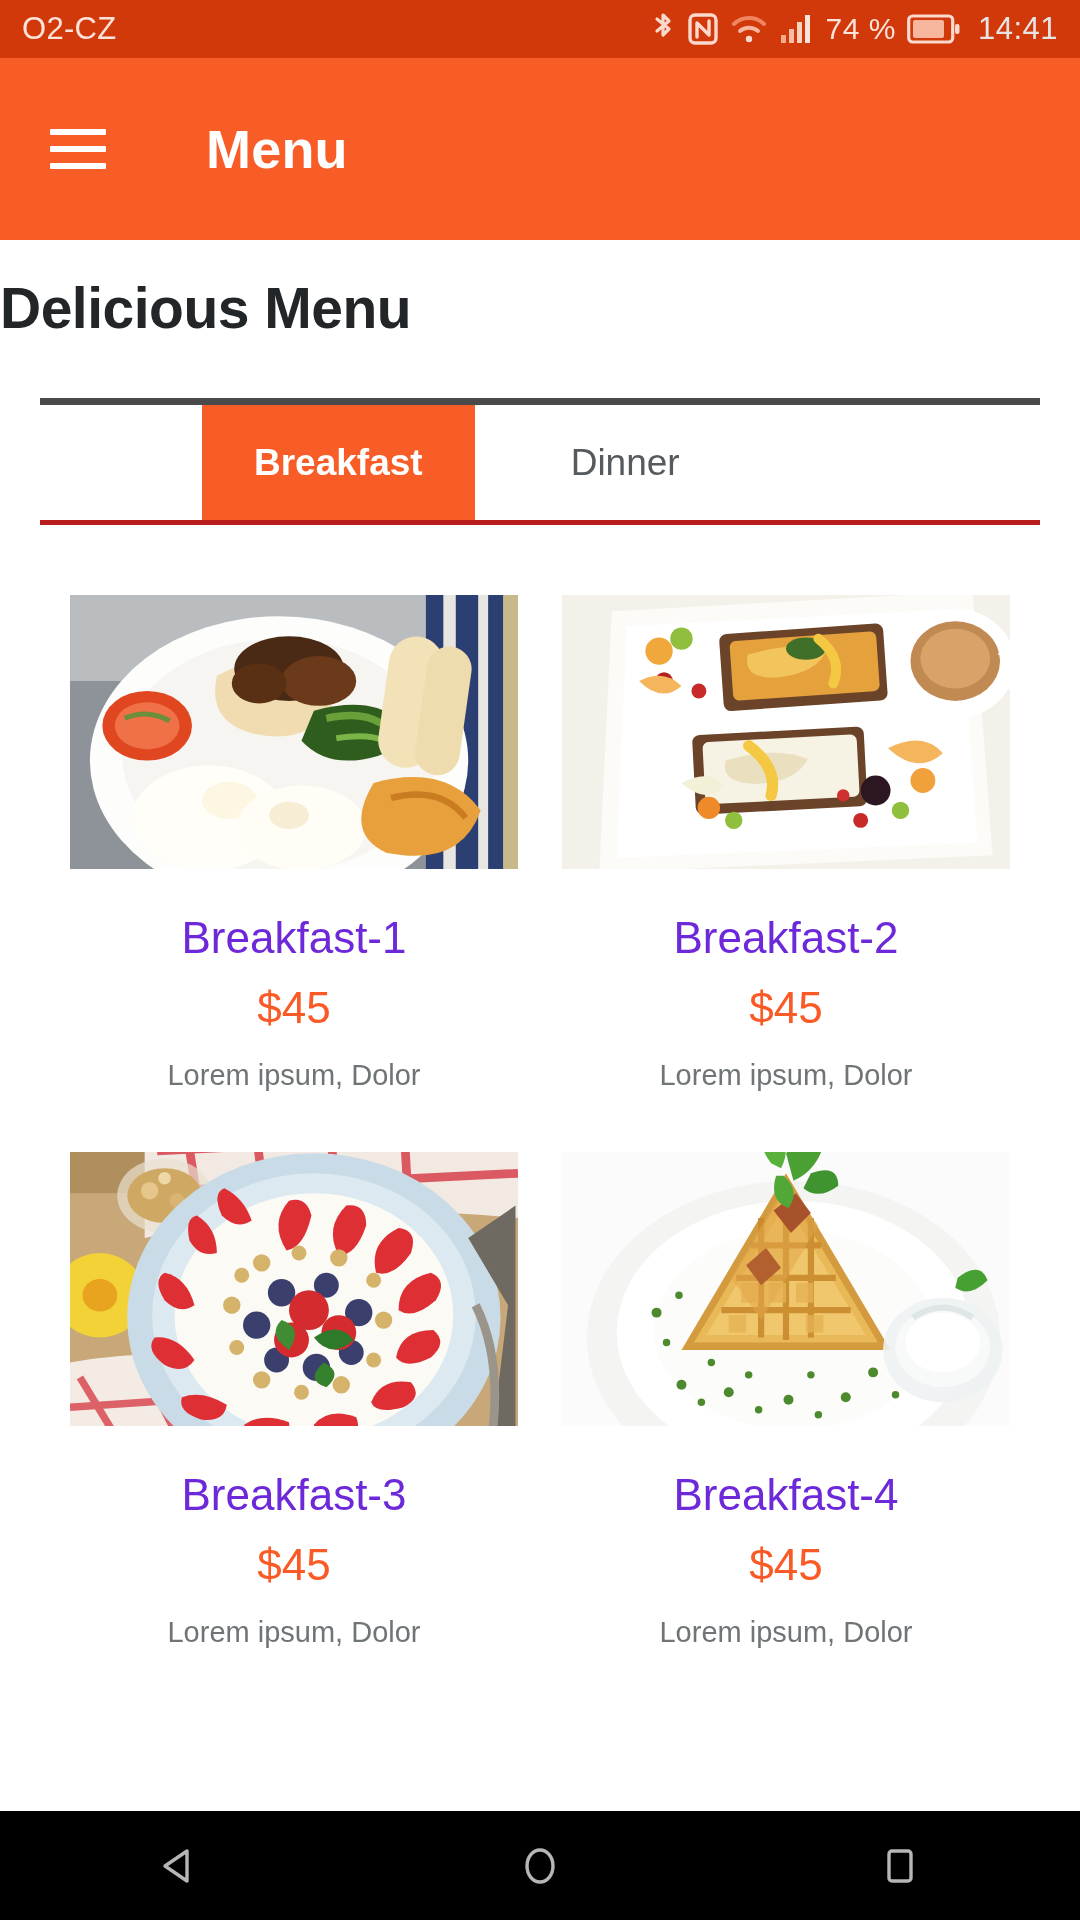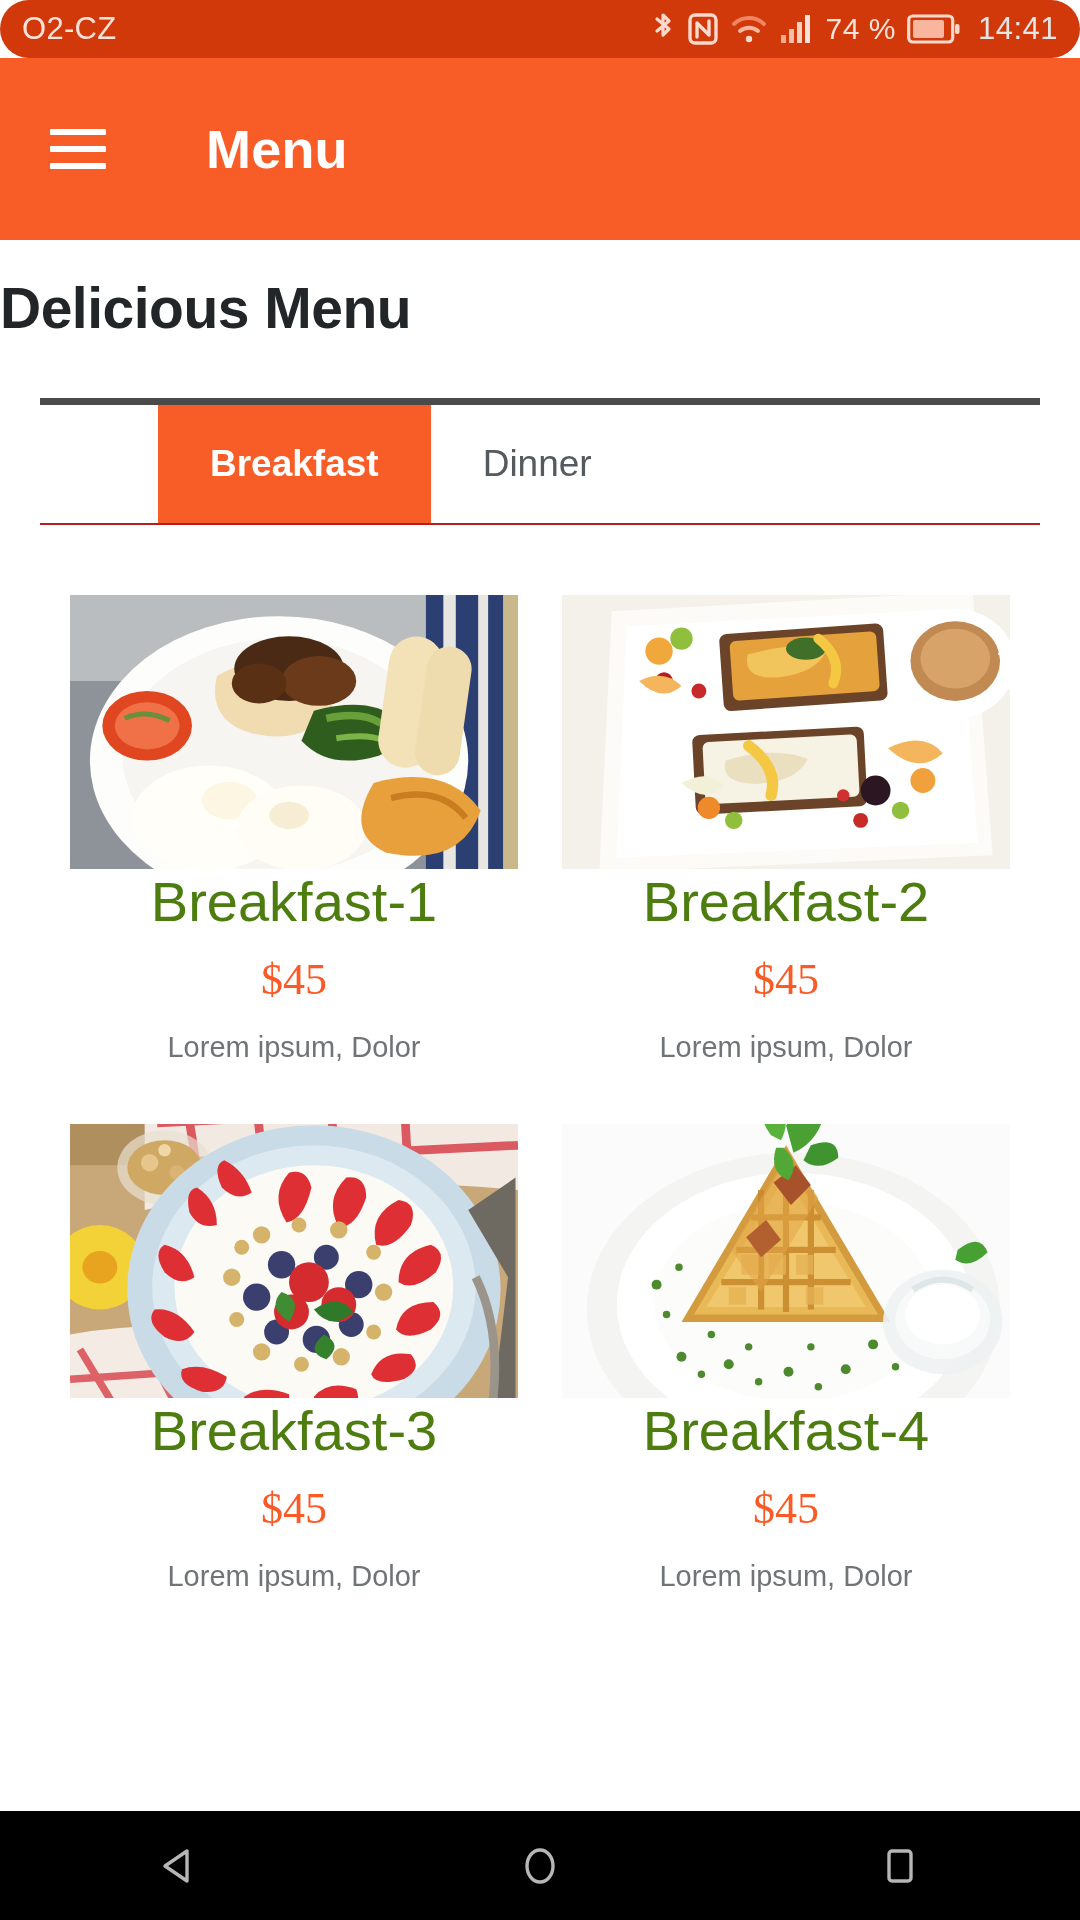--- a/index.html
+++ b/index.html
@@ -8,21 +8,21 @@
     background:#ffffff;
     font-family:"Liberation Sans", sans-serif;
     overflow:hidden;
   }
   .phone { position:relative; width:1080px; height:1920px; background:#fff; }
 
   
   .statusbar {
     position:absolute; top:0; left:0; width:1080px; height:58px;
     background:#d1380a; color:#fbd9cc;
-    display:flex; align-items:center; padding:0 22px;border-radius:29px;
+    display:flex; align-items:center; padding:0 22px;
   }
   .carrier { font-size:31px; letter-spacing:.3px; color:#fce3d9; }
   .sb-right { margin-left:auto; display:flex; align-items:center; gap:11px;justify-content:center; }
   .sb-icon { display:flex; align-items:center; }
   .batt-text { font-size:30px; color:#fce3d9; letter-spacing:.5px; }
   .clock { font-size:31px; color:#e5e5e5; margin-left:6px; letter-spacing:.5px; }
 
   
   .appbar {
     position:absolute; top:58px; left:0; width:1080px; height:182px;
@@ -42,42 +42,42 @@
 
   .page-title {
     font-size:57px; font-weight:700; color:#222629;
     margin-top:35px; letter-spacing:-.5px;
   }
 
   
   .tabs-wrap { margin-top:57px; padding:0 40px; }
   .tabs {
     position:relative;
-    border-top:7px solid #4a4a4a; border-bottom:2px solid #b91c1c;
-    height:127px; display:flex; align-items:stretch;
+    border-top:7px solid #4a4a4a; border-bottom:5px solid #b91c1c;
+    height:127px; display:flex; align-items:stretch;gap:44px;
   }
   .tab-spacer { width:118px; }
   .tab {
     display:flex; align-items:center; justify-content:center;
     font-size:37px; color:#555a5e; padding:0 52px; white-space:nowrap;
   }
   .tab.active { background:#f95d27; color:#ffffff; font-weight:700; }
 
   
   .grid {
     margin-top:70px; padding:0 70px;
     display:grid; grid-template-columns:1fr 1fr; column-gap:44px; row-gap:60px;
   }
   .card { display:flex; flex-direction:column; align-items:center; }
   .card-img {
     width:100%; height:274px; background:#ddd; overflow:hidden; position:relative;
   }
   .card-img svg { width:100%; height:100%; display:block; }
-  .card-title { font-size:56px; color:#4d7c0f; }
-  .card-price { margin-top:20px; font-size:44px; color:#fa5a26;font-family:Liberation Serif, serif; }
+  .card-title { margin-top:44px; font-size:44px; color:#6d28d9; }
+  .card-price { margin-top:20px; font-size:44px; color:#fa5a26; }
   .card-desc { margin-top:26px; font-size:29px; color:#6f7477; }
 
   
   .navbar {
     position:absolute; bottom:0; left:0; width:1080px; height:109px;
     background:#000; display:flex; align-items:center; justify-content:space-around;
   }
   .nav-btn { width:120px; height:109px; display:flex; align-items:center; justify-content:center; }
 </style>
 </head>

